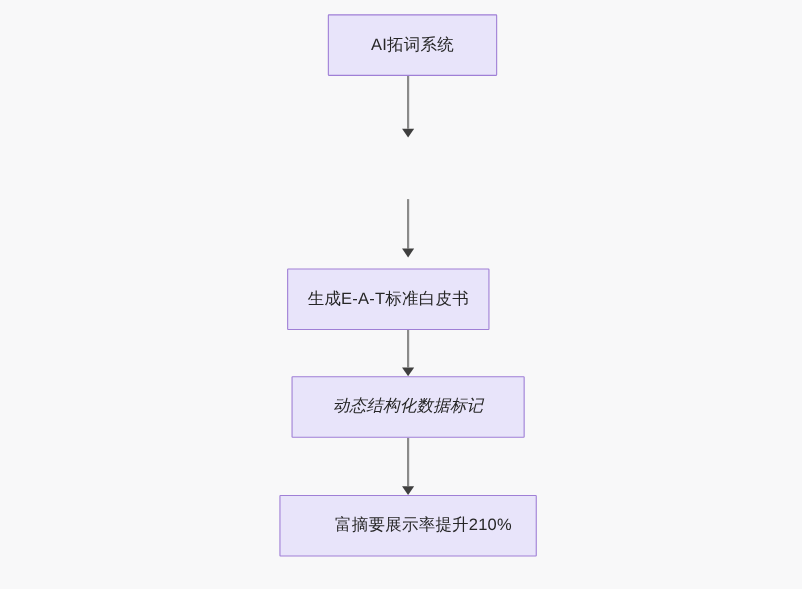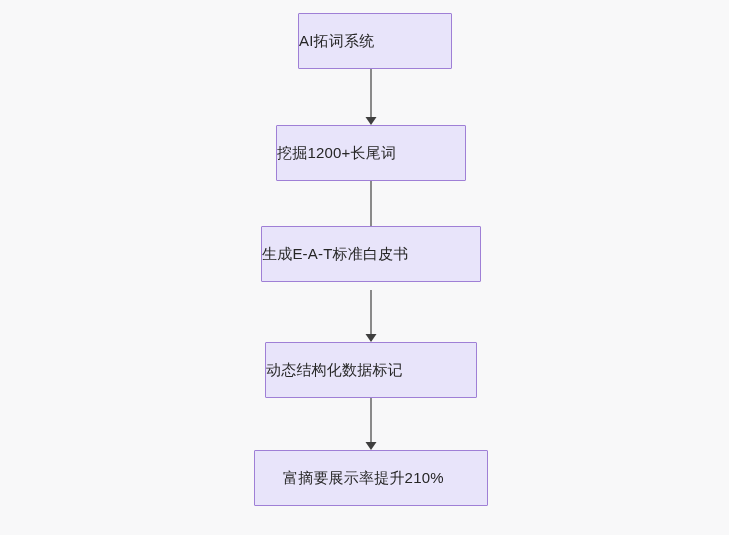--- a/index.html
+++ b/index.html
@@ -19,21 +19,21 @@
     height: 535px;
   }
   .node {
     position: absolute;
     box-sizing: border-box;
     background: #e8e4fa;
     border: 1.4px solid #9f7fd6;
     border-radius: 1px;
     display: flex;
     align-items: center;
-    justify-content: flex-start;
+    justify-content: center;
     color: #262626;
     font-size: 15px;
     line-height: 1.2;
     letter-spacing: 0.2px;
     white-space: nowrap;
     user-select: none;
   }
   .node-label {
     display: block;
   }
@@ -75,29 +75,26 @@
     <g>
       <line class="edge-line" x1="371" y1="398" x2="371" y2="442"></line>
       <polygon class="edge-head" points="365.5,442 376.5,442 371,450"></polygon>
     </g>
   </svg>
 
   <div class="node" style="left:298px; top:13px; width:154px; height:56px;">
     <span class="node-label">AI拓词系统</span>
   </div>
 
-  <div class="node" style="left:276px; top:125px; width:190px; height:56px;">
-    <span class="node-label">挖掘1200+长尾词</span>
-  </div>
 
-  <div class="node" style="left:261px; top:226px; width:220px; height:56px;">
+  <div class="node" style="left:261px; top:244px; width:184px; height:56px;">
     <span class="node-label">生成E-A-T标准白皮书</span>
   </div>
 
-  <div class="node" style="left:265px; top:342px; width:212px; height:56px;">
+  <div class="node" style="left:265px; top:342px; width:212px; height:56px;font-style:italic;">
     <span class="node-label">动态结构化数据标记</span>
   </div>
 
   <div class="node" style="left:254px; top:450px; width:234px; height:56px;padding-left:28px;">
     <span class="node-label">富摘要展示率提升210%</span>
   </div>
 
 </div>
 
 </body></html>

